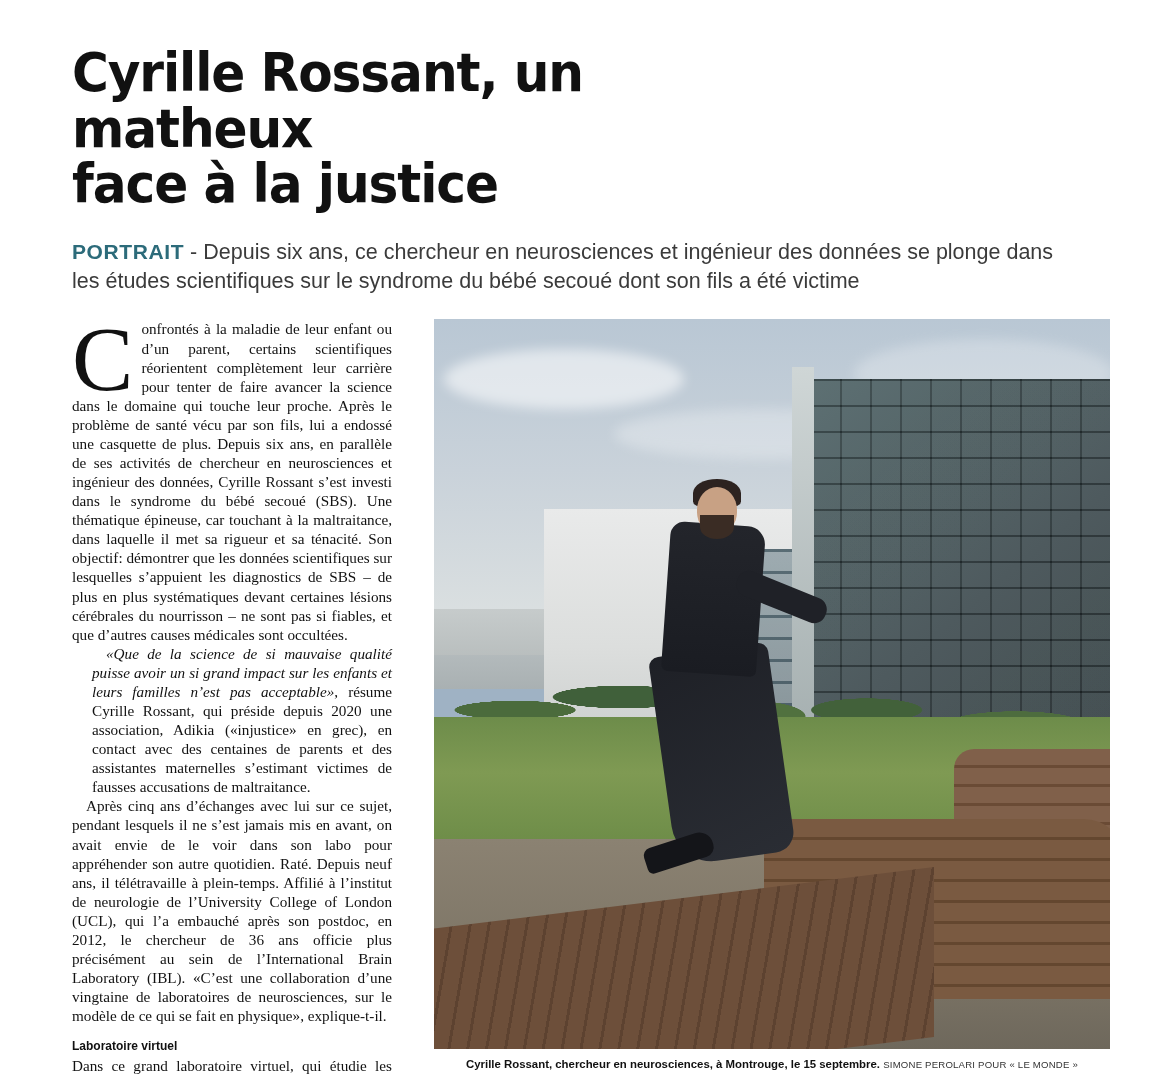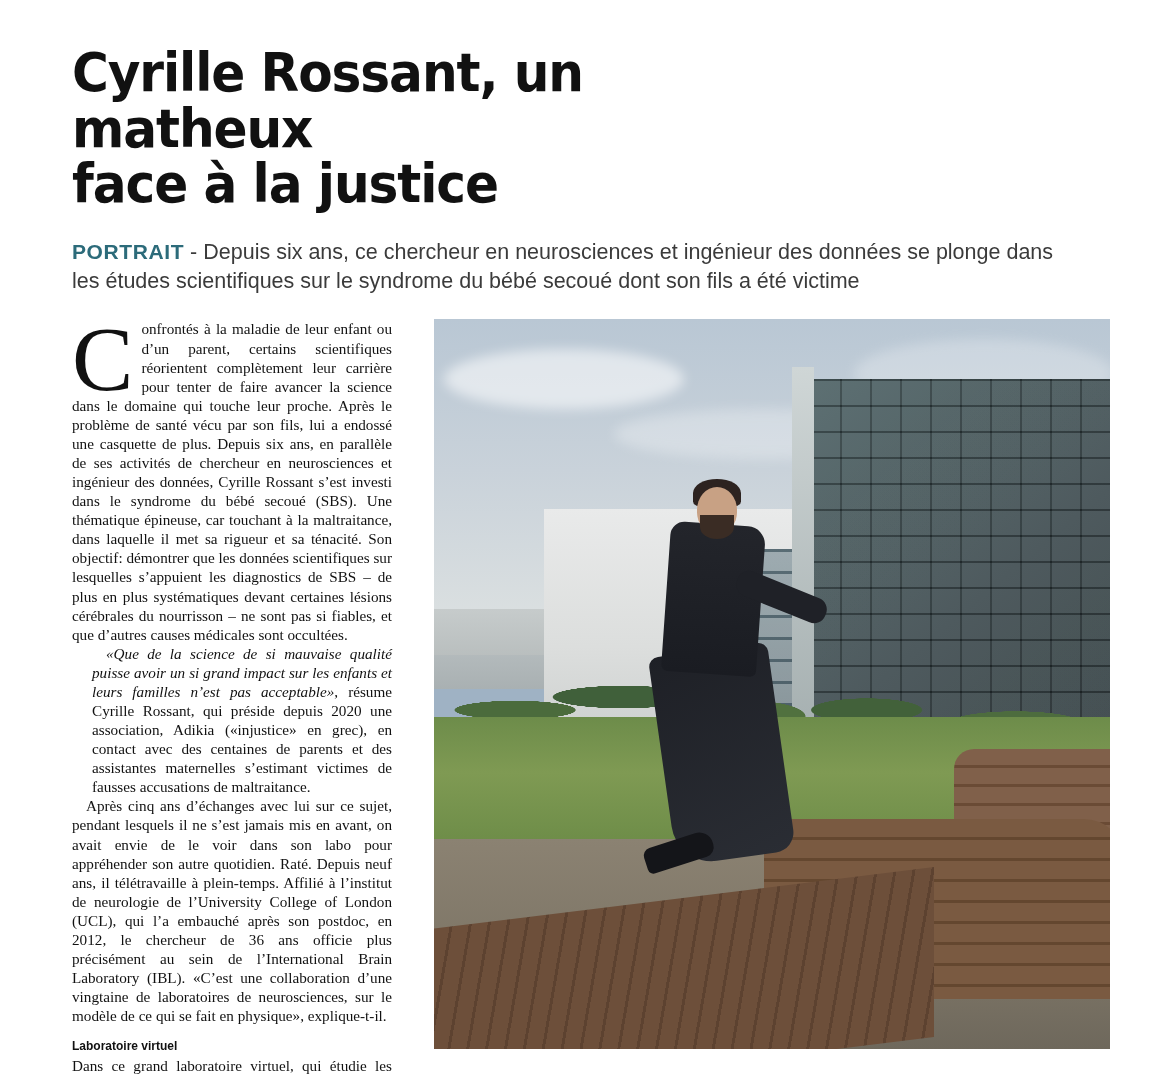--- a/index.html
+++ b/index.html
@@ -296,16 +296,20 @@
         <div class="bench"></div>
         <div class="deck"></div>
         <div class="man-legs"></div>
         <div class="man-body"></div>
         <div class="man-arm"></div>
         <div class="man-hair"></div>
         <div class="man-head"></div>
         <div class="man-beard"></div>
         <div class="man-shoe"></div>
       </div>
+      <div class="caption">
+        <b>Cyrille Rossant, chercheur en neurosciences, à Montrouge, le 15 septembre.</b>
+        <span class="credit">SIMONE PEROLARI POUR « LE MONDE »</span>
+      </div>
     </div>
 
   </div>
 </div>
 
 </body></html>

